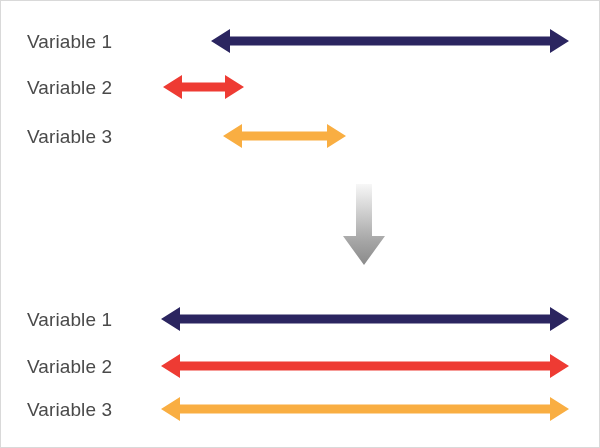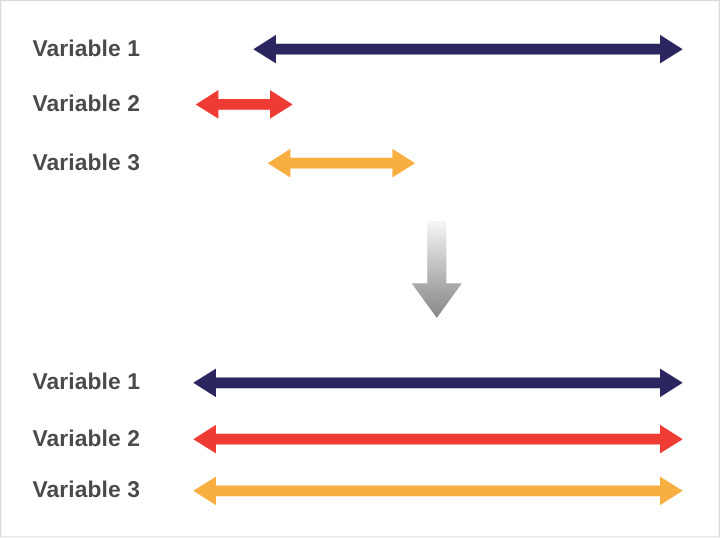--- a/index.html
+++ b/index.html
@@ -33,21 +33,21 @@
     left: 0;
     width: 100%;
     height: 46px;
   }
   .row-label {
     position: absolute;
     left: 26px;
     top: 50%;
     transform: translateY(-50%);
     font-size: 19px;
-    font-weight: 700;
+    font-weight: 400;
     letter-spacing: 0.1px;
     color: #4a4a4a;
     white-space: nowrap;
     line-height: 1;
   }
   .arrow-wrap {
     position: absolute;
     top: 50%;
     transform: translateY(-50%);
     height: 30px;

